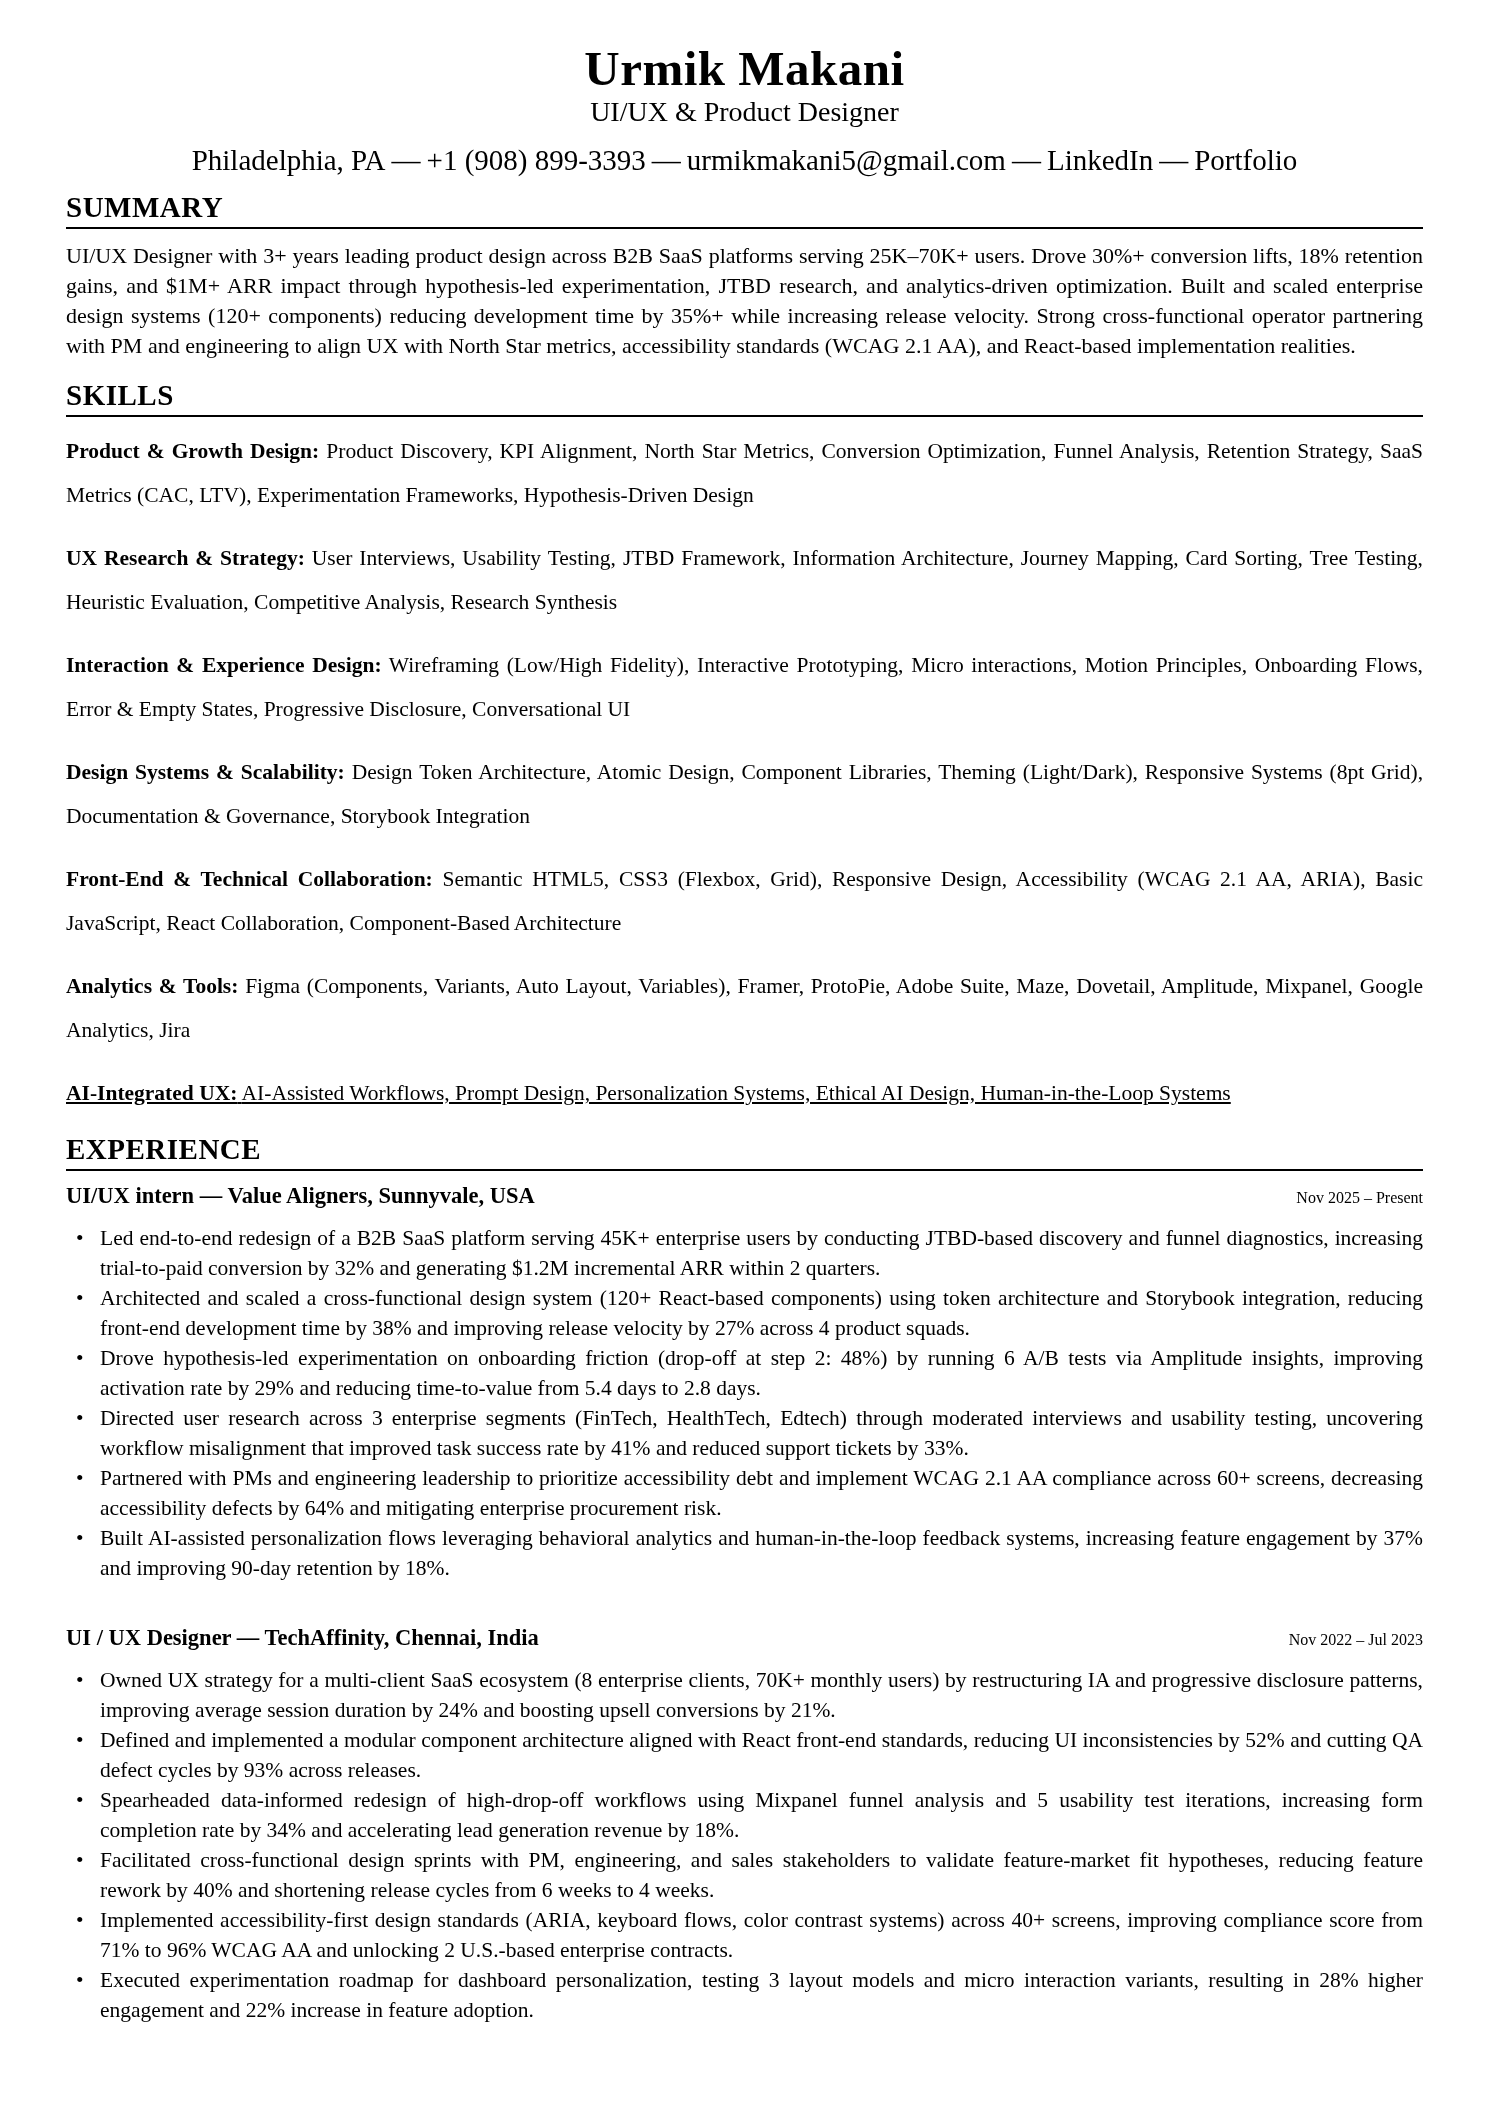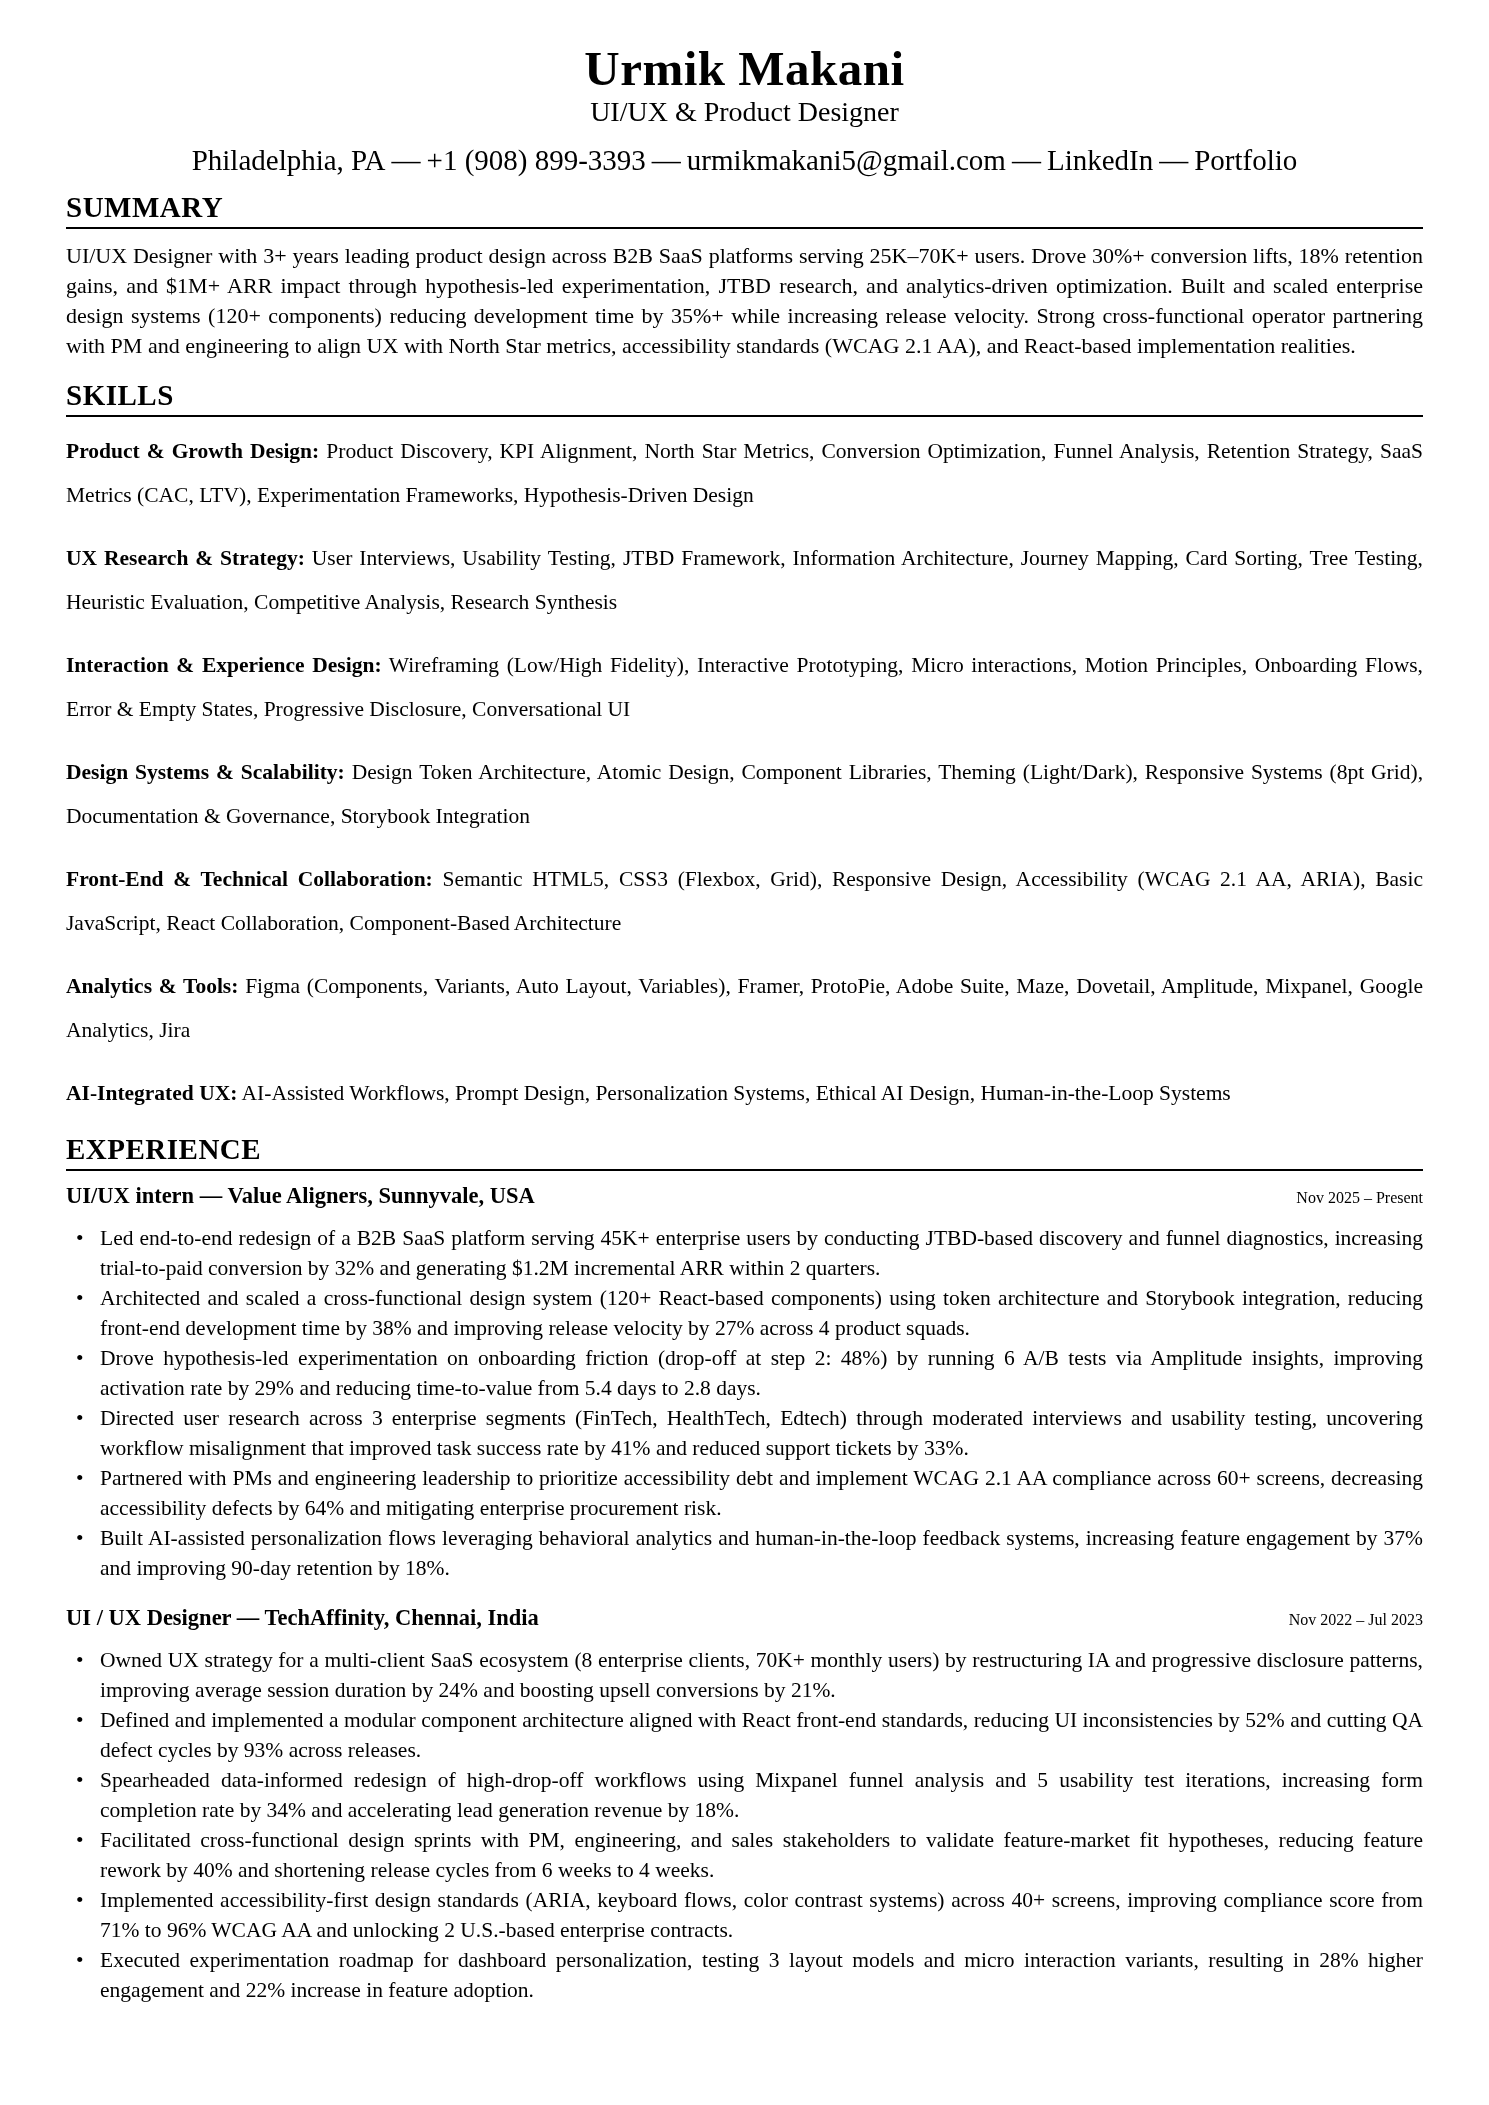--- a/index.html
+++ b/index.html
@@ -55,25 +55,25 @@
     text-align: justify;
   }
 
   
   .skill-group {
     font-size: 21.5px;
     line-height: 44px;
     text-align: justify;
     margin-bottom: 19px;
   }
-  .skill-group:last-child { margin-bottom: 12px; }
+  .skill-group:last-child { margin-bottom: 12px; text-decoration: underline; }
   .skill-label { font-weight: 700; }
 
   
-  .job { margin-bottom: 22px; }
+  .job { margin-bottom: 42px; }
   .job:last-child { margin-bottom: 0; }
   .job-header {
     display: flex;
     justify-content: space-between;
     align-items: baseline;
     margin-bottom: 14px;
   }
   .job-title {
     font-size: 22.5px;
     font-weight: 700;

